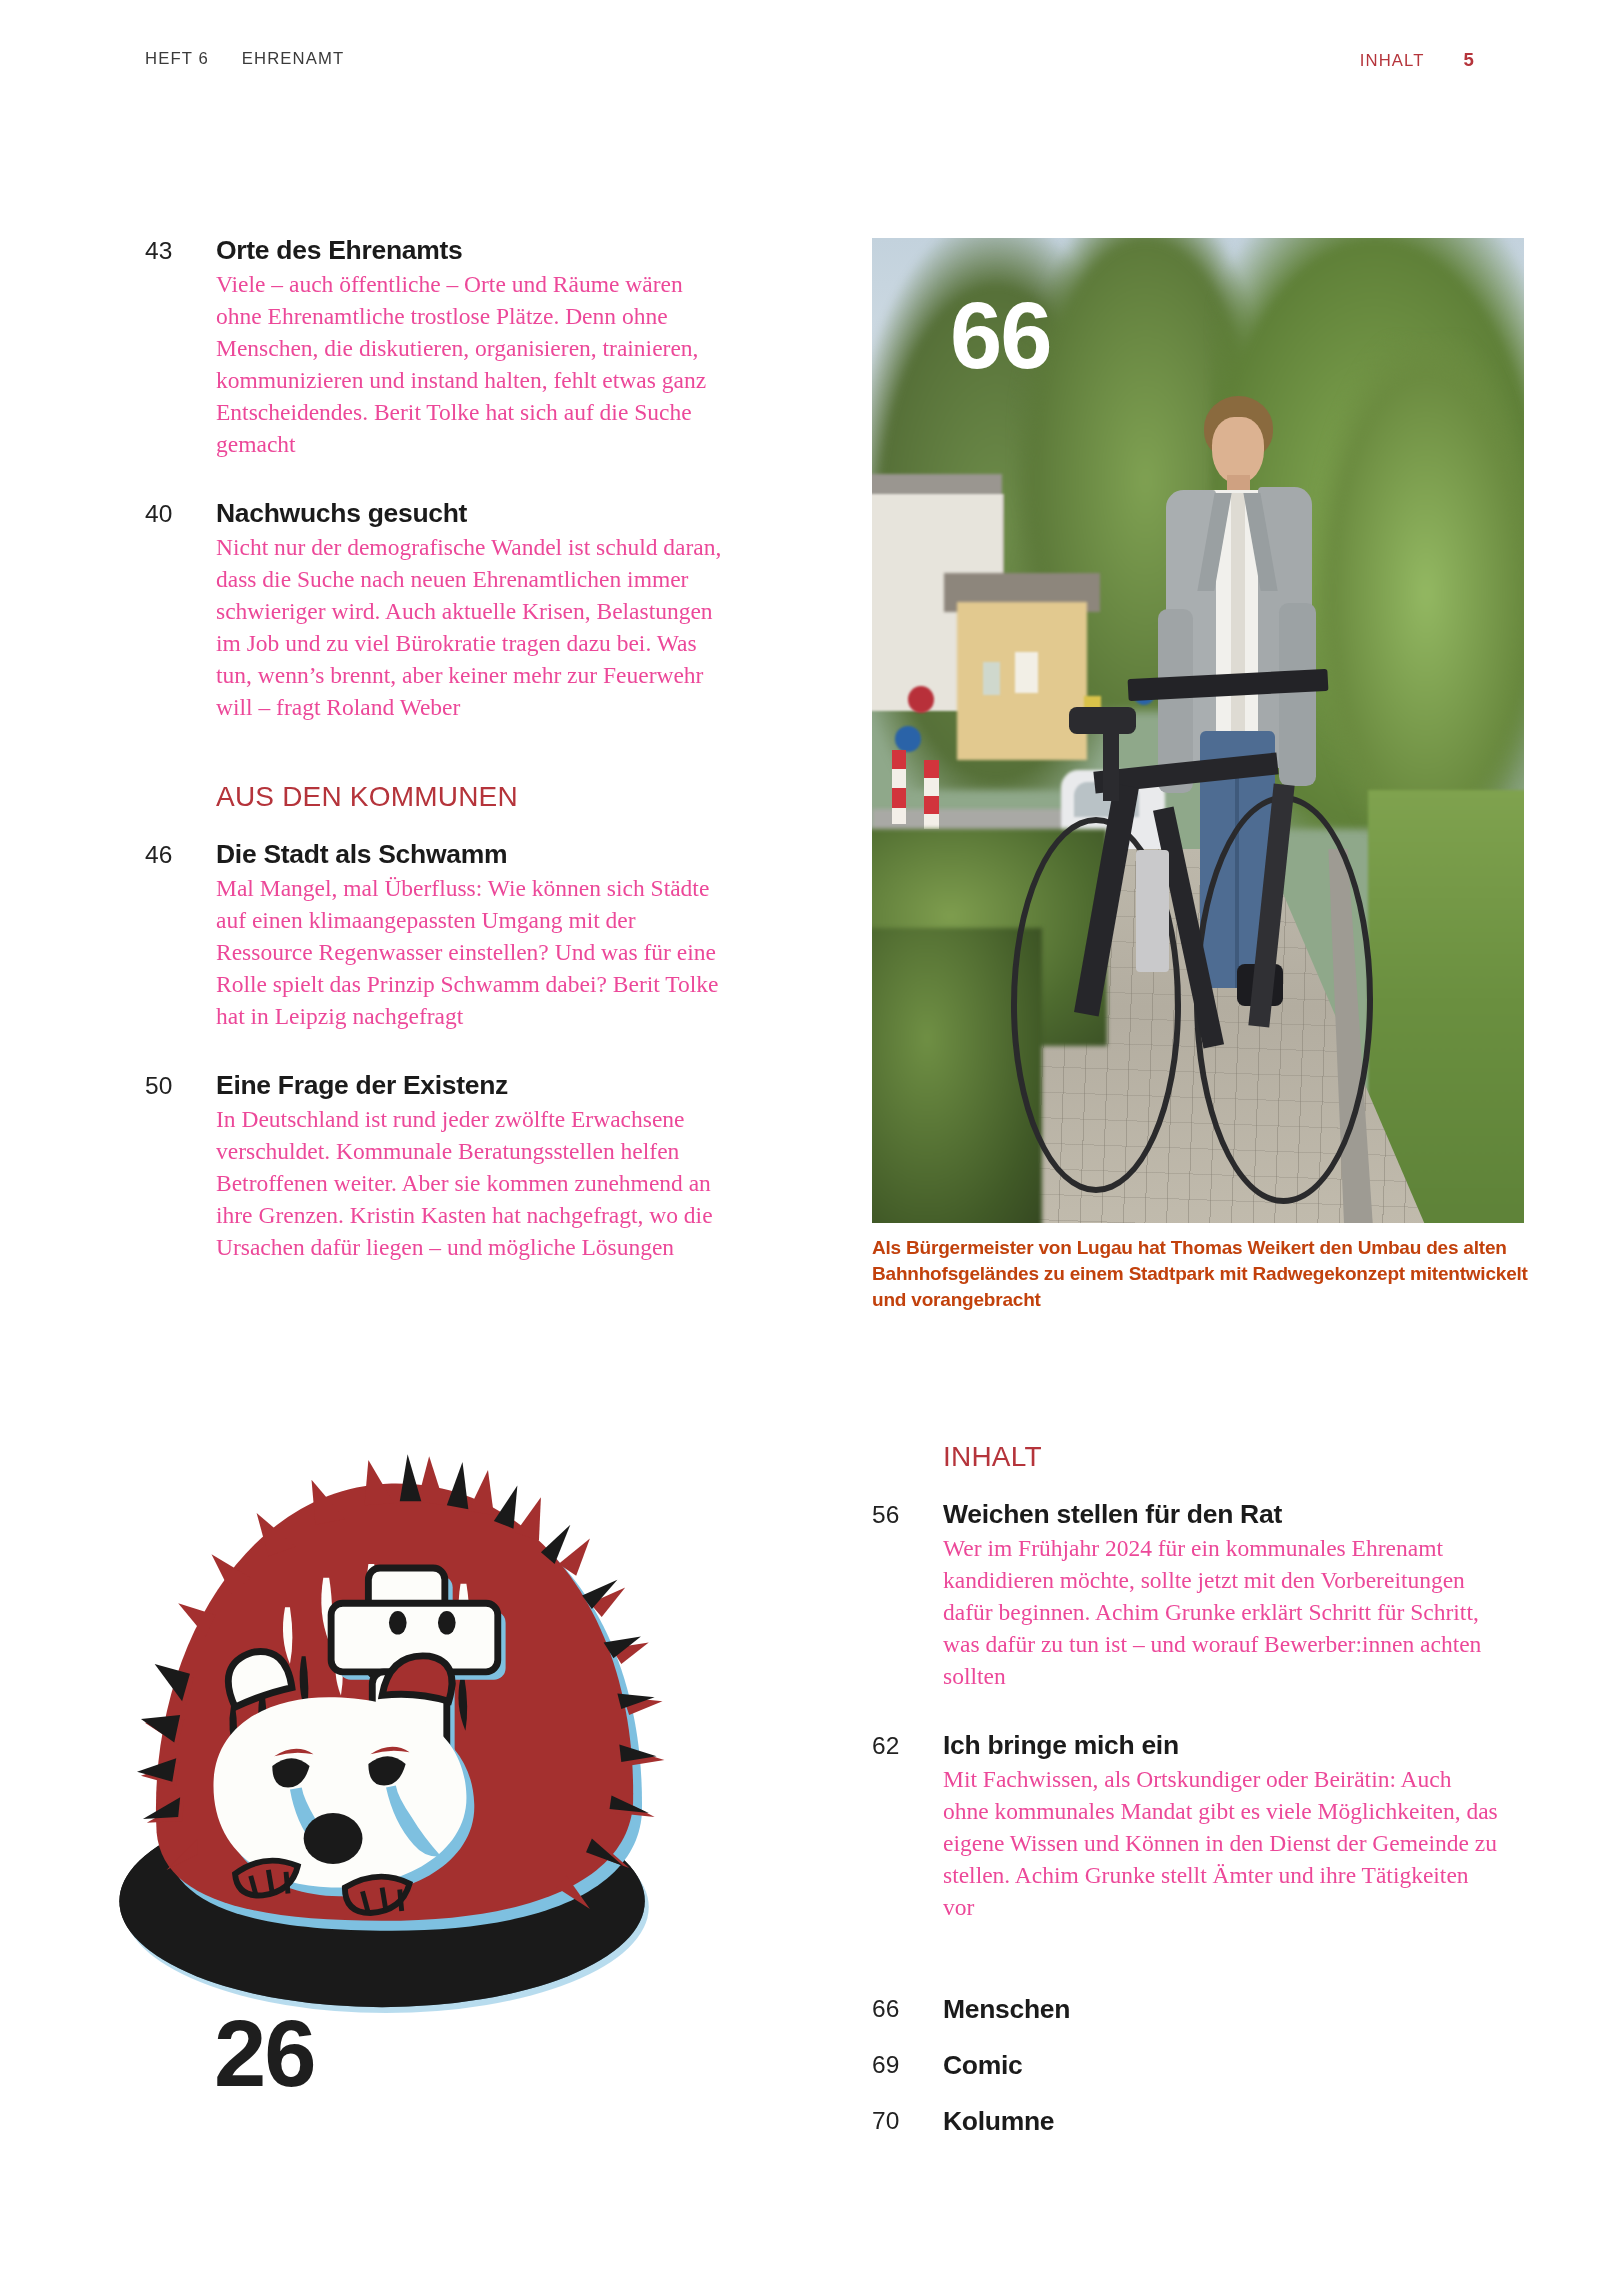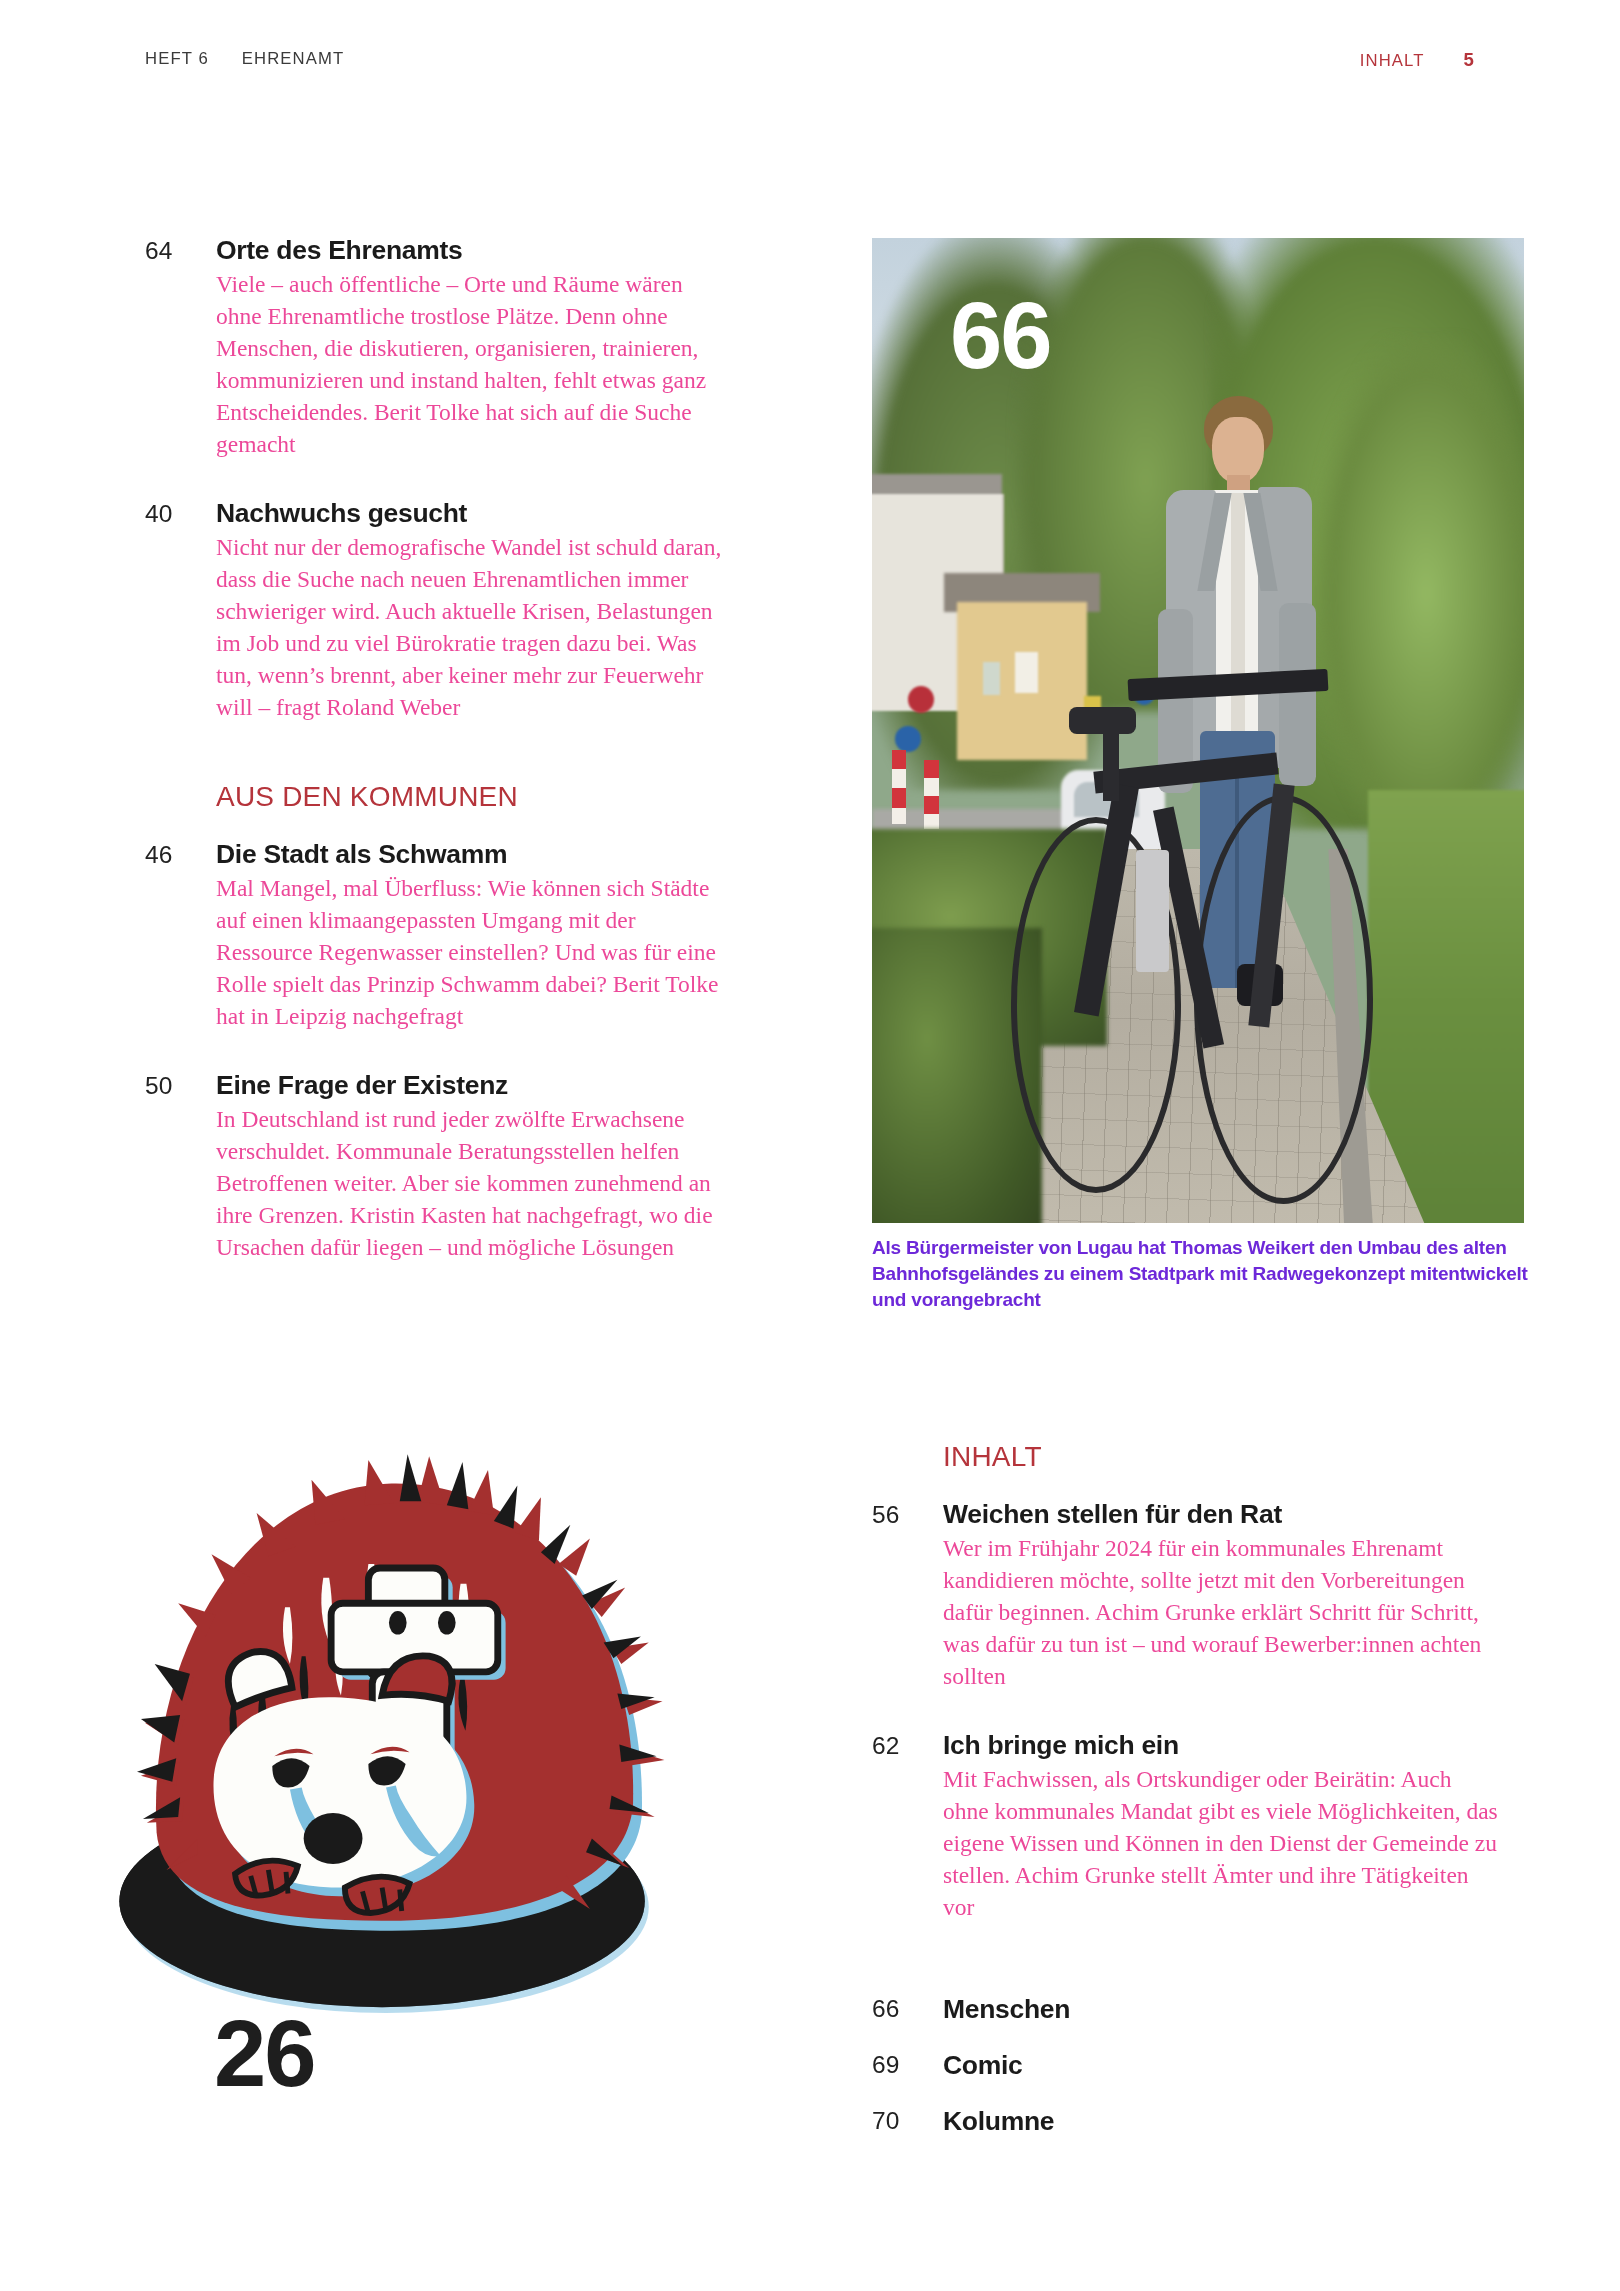--- a/index.html
+++ b/index.html
@@ -135,21 +135,21 @@
 
   .num66{
     position:absolute;left:78px;top:51px;
     font-family:"Liberation Sans", sans-serif;
     font-weight:bold;font-size:94px;color:#ffffff;letter-spacing:-2px;line-height:1;
   }
 
   .caption{
     position:absolute;left:872px;top:1235px;width:657px;
     font-family:"Liberation Sans", sans-serif;
-    font-weight:bold;font-size:19px;line-height:1.36;color:#6d28d9;letter-spacing:-0.2px;
+    font-weight:bold;font-size:19px;line-height:1.36;color:#c2410c;letter-spacing:-0.2px;
   }
 
   
   .col-right-bot{position:absolute;left:872px;top:1441px;width:627px;}
   .col-right-bot .section-head{margin:0 0 25.5px 71px;}
 
   
   .illo{position:absolute;left:88px;top:1411px;width:598px;height:608px;}
   .num26{
     position:absolute;left:214px;top:2007px;
@@ -163,21 +163,21 @@
 <div class="page">
 
   <div class="runhead">
     <div class="left"><span>HEFT 6</span><span class="gap"></span><span>EHRENAMT</span></div>
     <div class="right"><span>INHALT</span><span class="folio">5</span></div>
   </div>
 
   <div class="col-left">
 
     <div class="entry">
-      <div class="num">64</div>
+      <div class="num">43</div>
       <div class="body">
         <div class="ttl">Orte des Ehrenamts</div>
         <div class="desc">Viele – auch öffentliche – Orte und Räume wären ohne Ehrenamtliche trostlose Plätze. Denn ohne Menschen, die diskutieren, organisieren, trainieren, kommunizieren und instand halten, fehlt etwas ganz Entscheidendes. Berit Tolke hat sich auf die Suche gemacht</div>
       </div>
     </div>
 
     <div class="entry">
       <div class="num">40</div>
       <div class="body">
         <div class="ttl">Nachwuchs gesucht</div>

